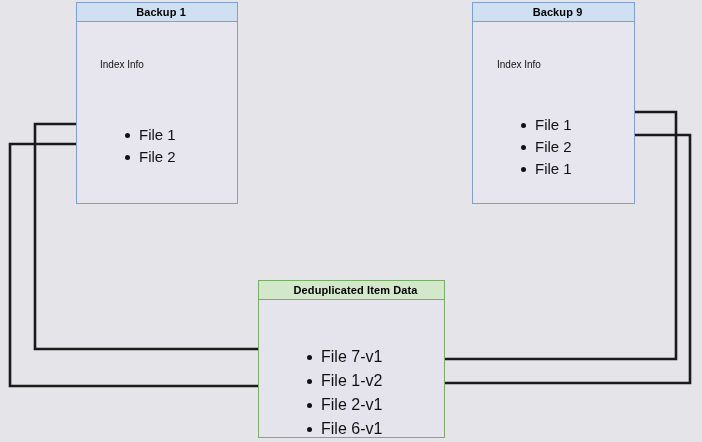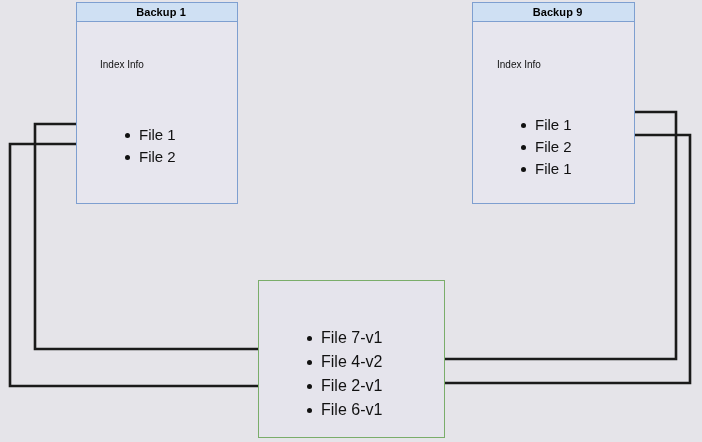--- a/index.html
+++ b/index.html
@@ -137,22 +137,23 @@
       <div class="label-index" style="left:24px; top:37px;">Index Info</div>
       <ul class="file-list" style="left:45px; top:92px;">
         <li>File 1</li>
         <li>File 2</li>
         <li>File 1</li>
       </ul>
     </div>
   </div>
 
   <div class="box green" style="left:258px; top:280px; width:187px; height:158px;">
+    <div class="box-header">Deduplicated Item Data</div>
     <div class="box-body">
       <ul class="file-list dedup-list" style="left:45px; top:45px;">
         <li>File 7-v1</li>
-        <li>File 4-v2</li>
+        <li>File 1-v2</li>
         <li>File 2-v1</li>
         <li>File 6-v1</li>
       </ul>
     </div>
   </div>
 </div>
 
 </body></html>

